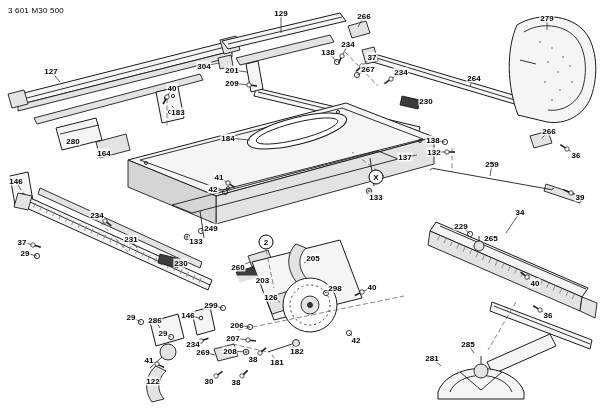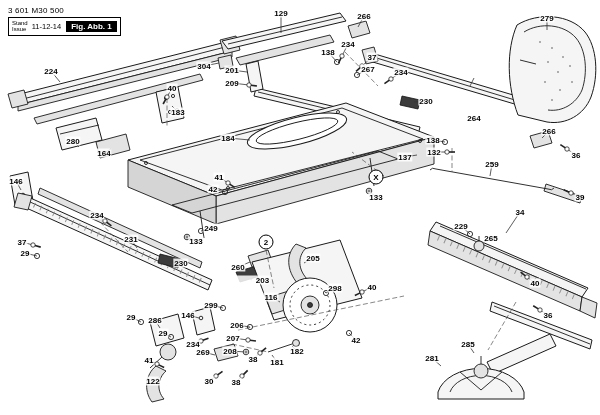--- a/index.html
+++ b/index.html
@@ -365,40 +365,32 @@
         <line x1="548" y1="315" x2="540" y2="310" stroke="#333" stroke-width="0.8"></line>
         <circle cx="540" cy="310" r="2.2" fill="#fff" stroke="#222" stroke-width="0.8"></circle>
         <line x1="538.3040033919898" y1="308.94000211999366" x2="533.2160135679593" y2="305.76000847997454" stroke="#222" stroke-width="1.6"></line>
         <line x1="468" y1="344" x2="474" y2="353" stroke="#333" stroke-width="0.8"></line>
         <line x1="432" y1="358" x2="441" y2="366" stroke="#333" stroke-width="0.8"></line>
       </g>
   </svg>
 
   <div id="titleblock">
     <div class="pn">3 601 M30 500</div>
-    <div class="hbox">
-      <div class="stand">
-        <span>Stand</span>
-        <span>Issue</span>
-      </div>
-      <div class="date">11-12-14</div>
-      <div class="figbox">Fig. Abb. 1</div>
-    </div>
   </div>
 
 <div class="callout" style="left: 281px; top: 13px;">129</div>
     <div class="callout" style="left: 364px; top: 16px;">266</div>
     <div class="callout" style="left: 547px; top: 18px;">279</div>
     <div class="callout" style="left: 348px; top: 44px;">234</div>
     <div class="callout" style="left: 328px; top: 52px;">138</div>
     <div class="callout" style="left: 372px; top: 57px;">37</div>
     <div class="callout" style="left: 368px; top: 69px;">267</div>
     <div class="callout" style="left: 401px; top: 72px;">234</div>
-    <div class="callout" style="left: 474px; top: 78px; margin-top: 40px;">264</div>
-    <div class="callout" style="left: 51px; top: 71px;">224</div>
+    <div class="callout" style="left: 474px; top: 78px;">264</div>
+    <div class="callout" style="left: 51px; top: 71px;">127</div>
     <div class="callout" style="left: 204px; top: 66px;">304</div>
     <div class="callout" style="left: 232px; top: 70px;">201</div>
     <div class="callout" style="left: 232px; top: 83px;">209</div>
     <div class="callout" style="left: 172px; top: 88px;">40</div>
     <div class="callout" style="left: 178px; top: 112px;">183</div>
     <div class="callout" style="left: 426px; top: 101px;">230</div>
     <div class="callout" style="left: 73px; top: 141px;">280</div>
     <div class="callout" style="left: 104px; top: 153px;">164</div>
     <div class="callout" style="left: 228px; top: 138px;">184</div>
     <div class="callout" style="left: 549px; top: 131px;">266</div>
@@ -422,21 +414,21 @@
     <div class="callout" style="left: 25px; top: 253px;">29</div>
     <div class="callout" style="left: 461px; top: 226px;">229</div>
     <div class="callout" style="left: 491px; top: 238px;">265</div>
     <div class="callout circled" style="left: 266px; top: 242px;">2</div>
     <div class="callout" style="left: 181px; top: 263px;">230</div>
     <div class="callout" style="left: 238px; top: 267px;">260</div>
     <div class="callout" style="left: 252px; top: 280px; padding-left: 22px;">203</div>
     <div class="callout" style="left: 313px; top: 258px;">205</div>
     <div class="callout" style="left: 335px; top: 288px;">298</div>
     <div class="callout" style="left: 372px; top: 287px;">40</div>
-    <div class="callout" style="left: 271px; top: 297px;">116</div>
+    <div class="callout" style="left: 271px; top: 297px;">126</div>
     <div class="callout" style="left: 211px; top: 305px;">299</div>
     <div class="callout" style="left: 188px; top: 315px;">146</div>
     <div class="callout" style="left: 237px; top: 325px;">206</div>
     <div class="callout" style="left: 233px; top: 338px;">207</div>
     <div class="callout" style="left: 230px; top: 351px;">208</div>
     <div class="callout" style="left: 203px; top: 352px;">269</div>
     <div class="callout" style="left: 297px; top: 351px;">182</div>
     <div class="callout" style="left: 277px; top: 362px;">181</div>
     <div class="callout" style="left: 253px; top: 359px;">38</div>
     <div class="callout" style="left: 131px; top: 317px;">29</div>

